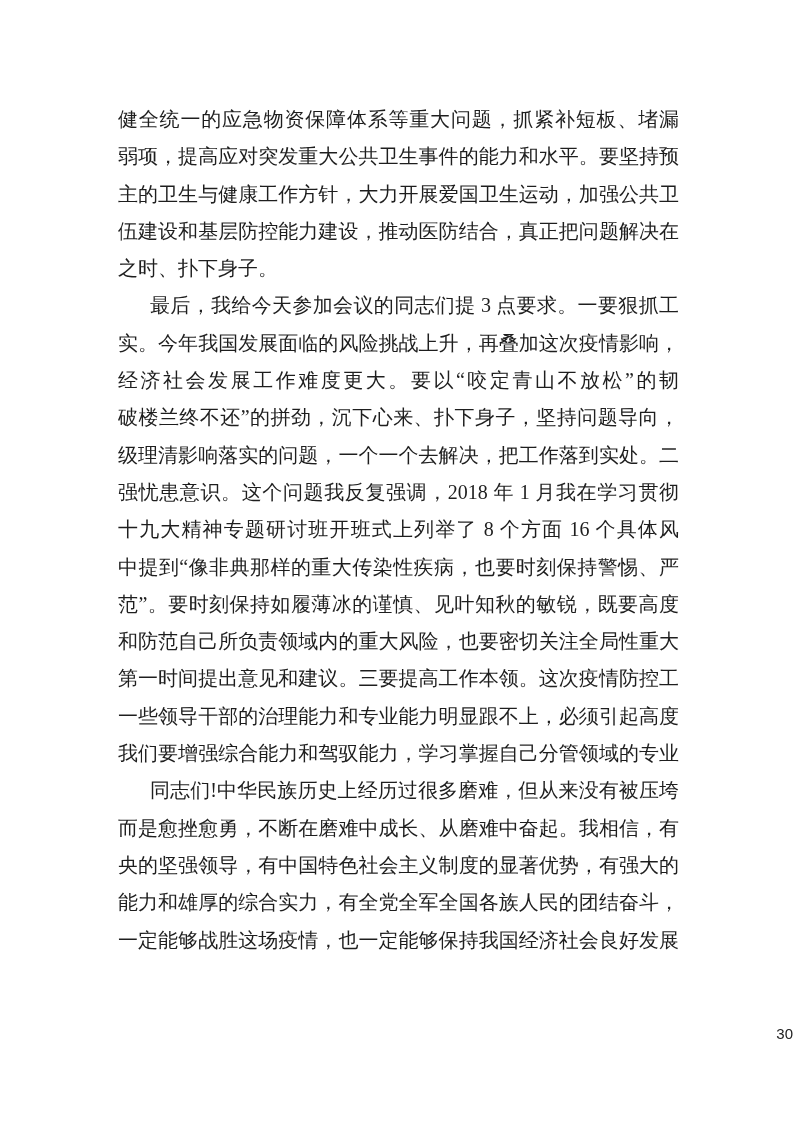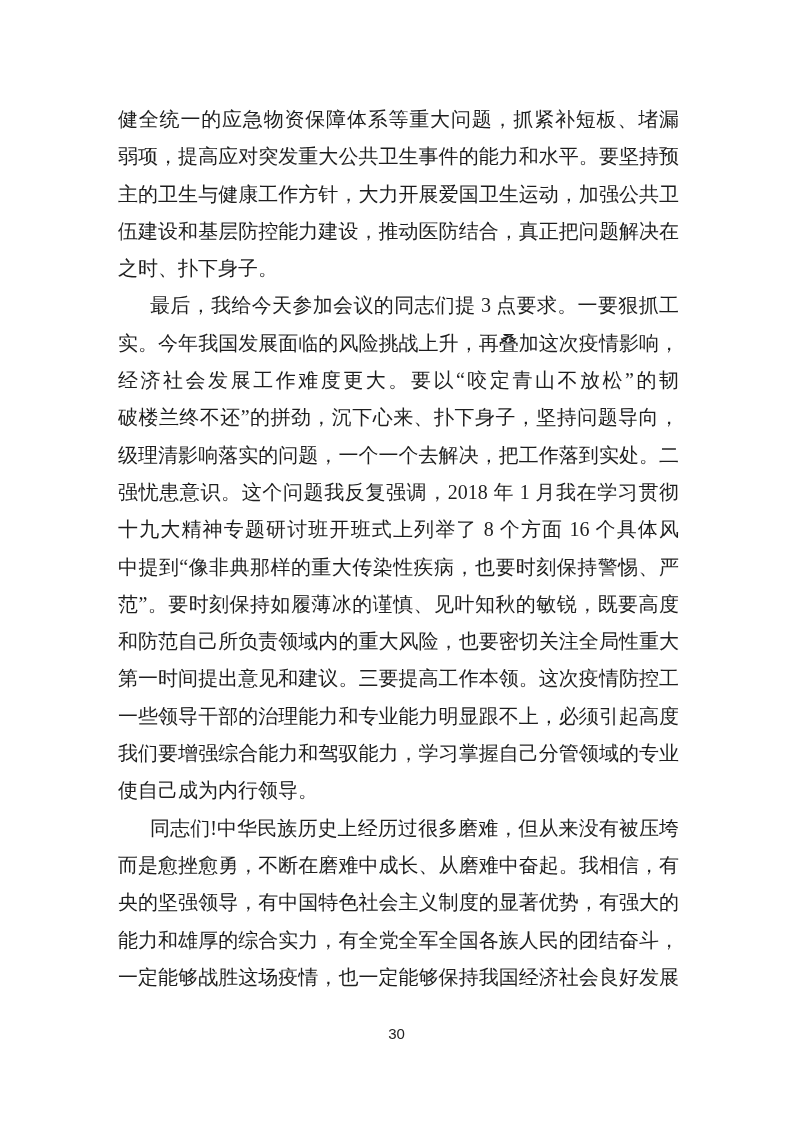--- a/index.html
+++ b/index.html
@@ -39,21 +39,21 @@
   }
   .line.last {
     text-align: left;
     text-align-last: left;
   }
   .page-number {
     position: absolute;
     left: 0;
     top: 1025px;
     width: 100%;
-    text-align: center;
+    text-align: right;
     font-family: "Liberation Sans", "DejaVu Sans", sans-serif;
     font-size: 15px;
     color: #222222;
   }
 </style>
 </head>
 <body>
 
 <div class="page">
   <div class="text-block">
@@ -73,21 +73,20 @@
       <div class="line">破楼兰终不还”的拼劲，沉下心来、扑下身子，坚持问题导向，分层</div>
       <div class="line">级理清影响落实的问题，一个一个去解决，把工作落到实处。二要增</div>
       <div class="line">强忧患意识。这个问题我反复强调，2018 年 1 月我在学习贯彻党的</div>
       <div class="line">十九大精神专题研讨班开班式上列举了 8 个方面 16 个具体风险，其</div>
       <div class="line">中提到“像非典那样的重大传染性疾病，也要时刻保持警惕、严密防</div>
       <div class="line">范”。要时刻保持如履薄冰的谨慎、见叶知秋的敏锐，既要高度警惕</div>
       <div class="line">和防范自己所负责领域内的重大风险，也要密切关注全局性重大风险，</div>
       <div class="line">第一时间提出意见和建议。三要提高工作本领。这次疫情防控工作中，</div>
       <div class="line">一些领导干部的治理能力和专业能力明显跟不上，必须引起高度重视。</div>
       <div class="line">我们要增强综合能力和驾驭能力，学习掌握自己分管领域的专业知识，</div>
-      <div class="line last">使自己成为内行领导。</div>
     </div>
 
     <div class="paragraph">
       <div class="line indent">同志们!中华民族历史上经历过很多磨难，但从来没有被压垮过，</div>
       <div class="line">而是愈挫愈勇，不断在磨难中成长、从磨难中奋起。我相信，有党中</div>
       <div class="line">央的坚强领导，有中国特色社会主义制度的显著优势，有强大的动员</div>
       <div class="line">能力和雄厚的综合实力，有全党全军全国各族人民的团结奋斗，我们</div>
       <div class="line">一定能够战胜这场疫情，也一定能够保持我国经济社会良好发展势头，</div>
     </div>
 

